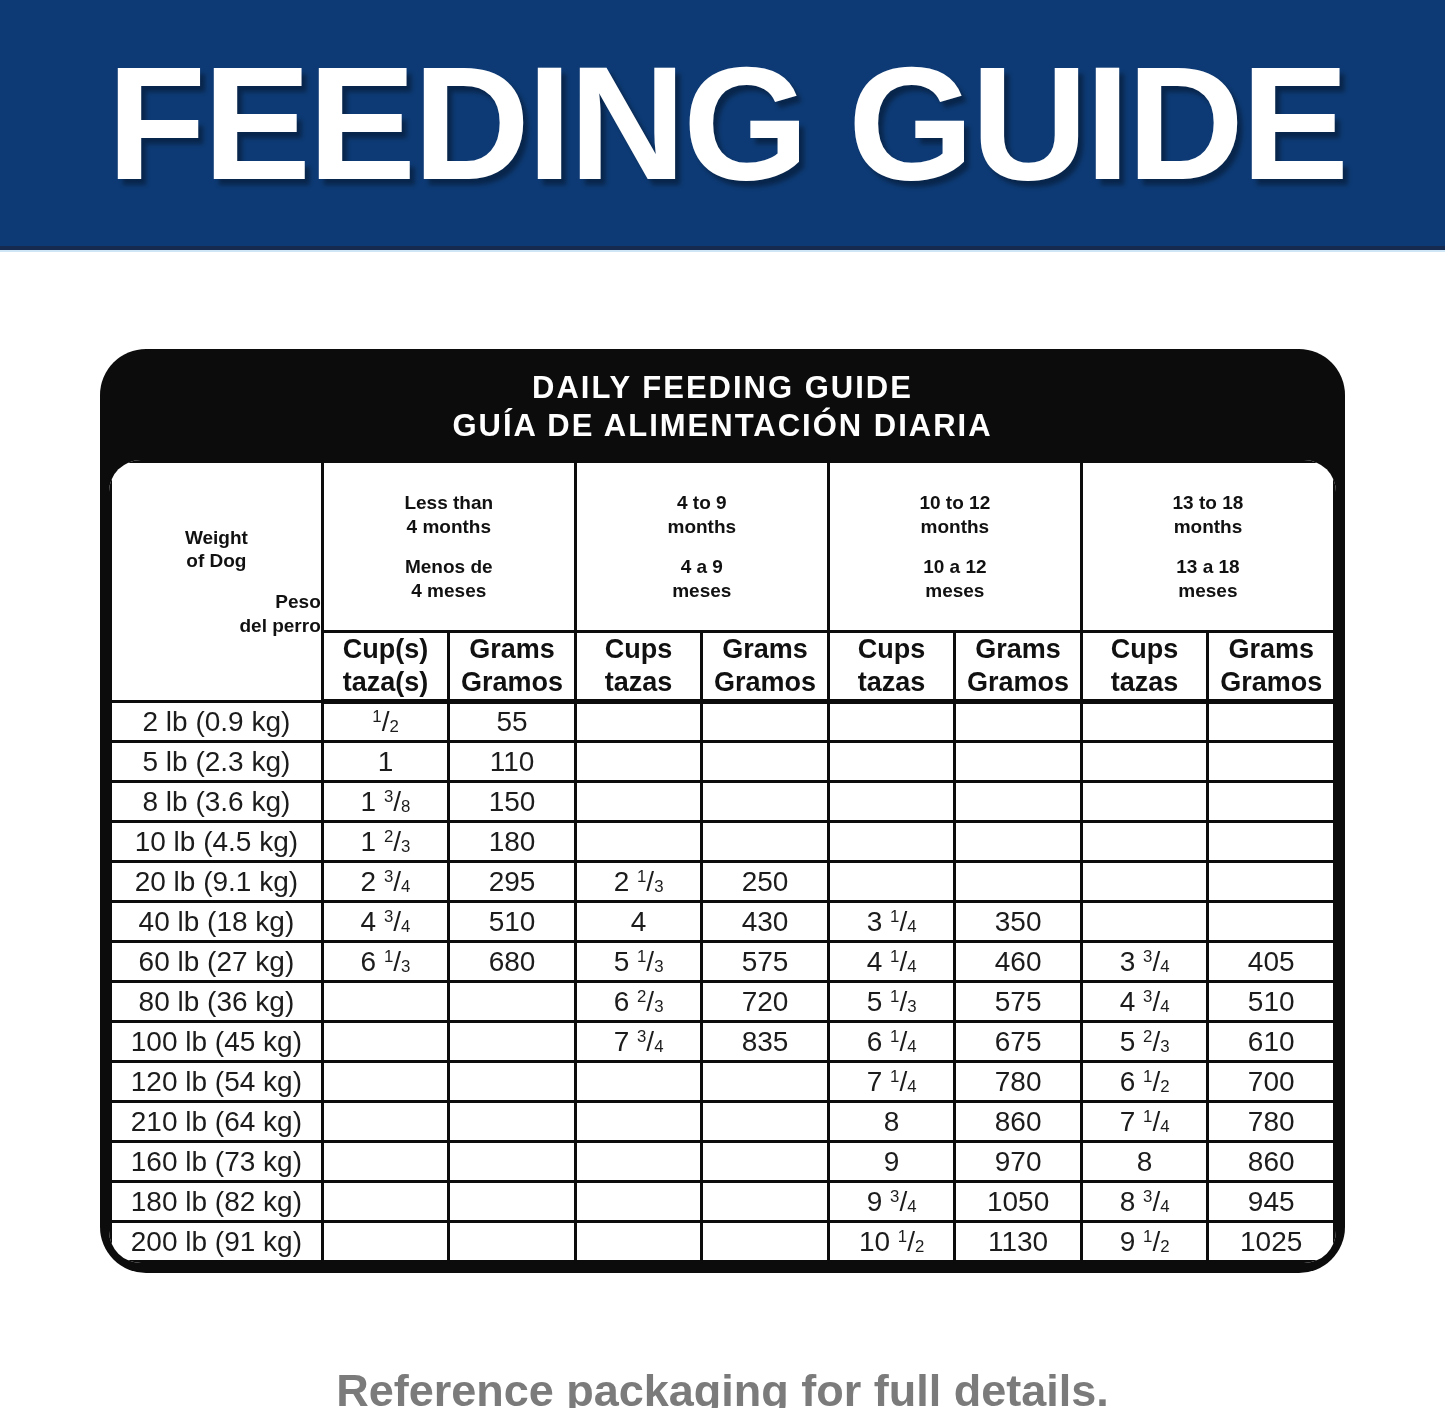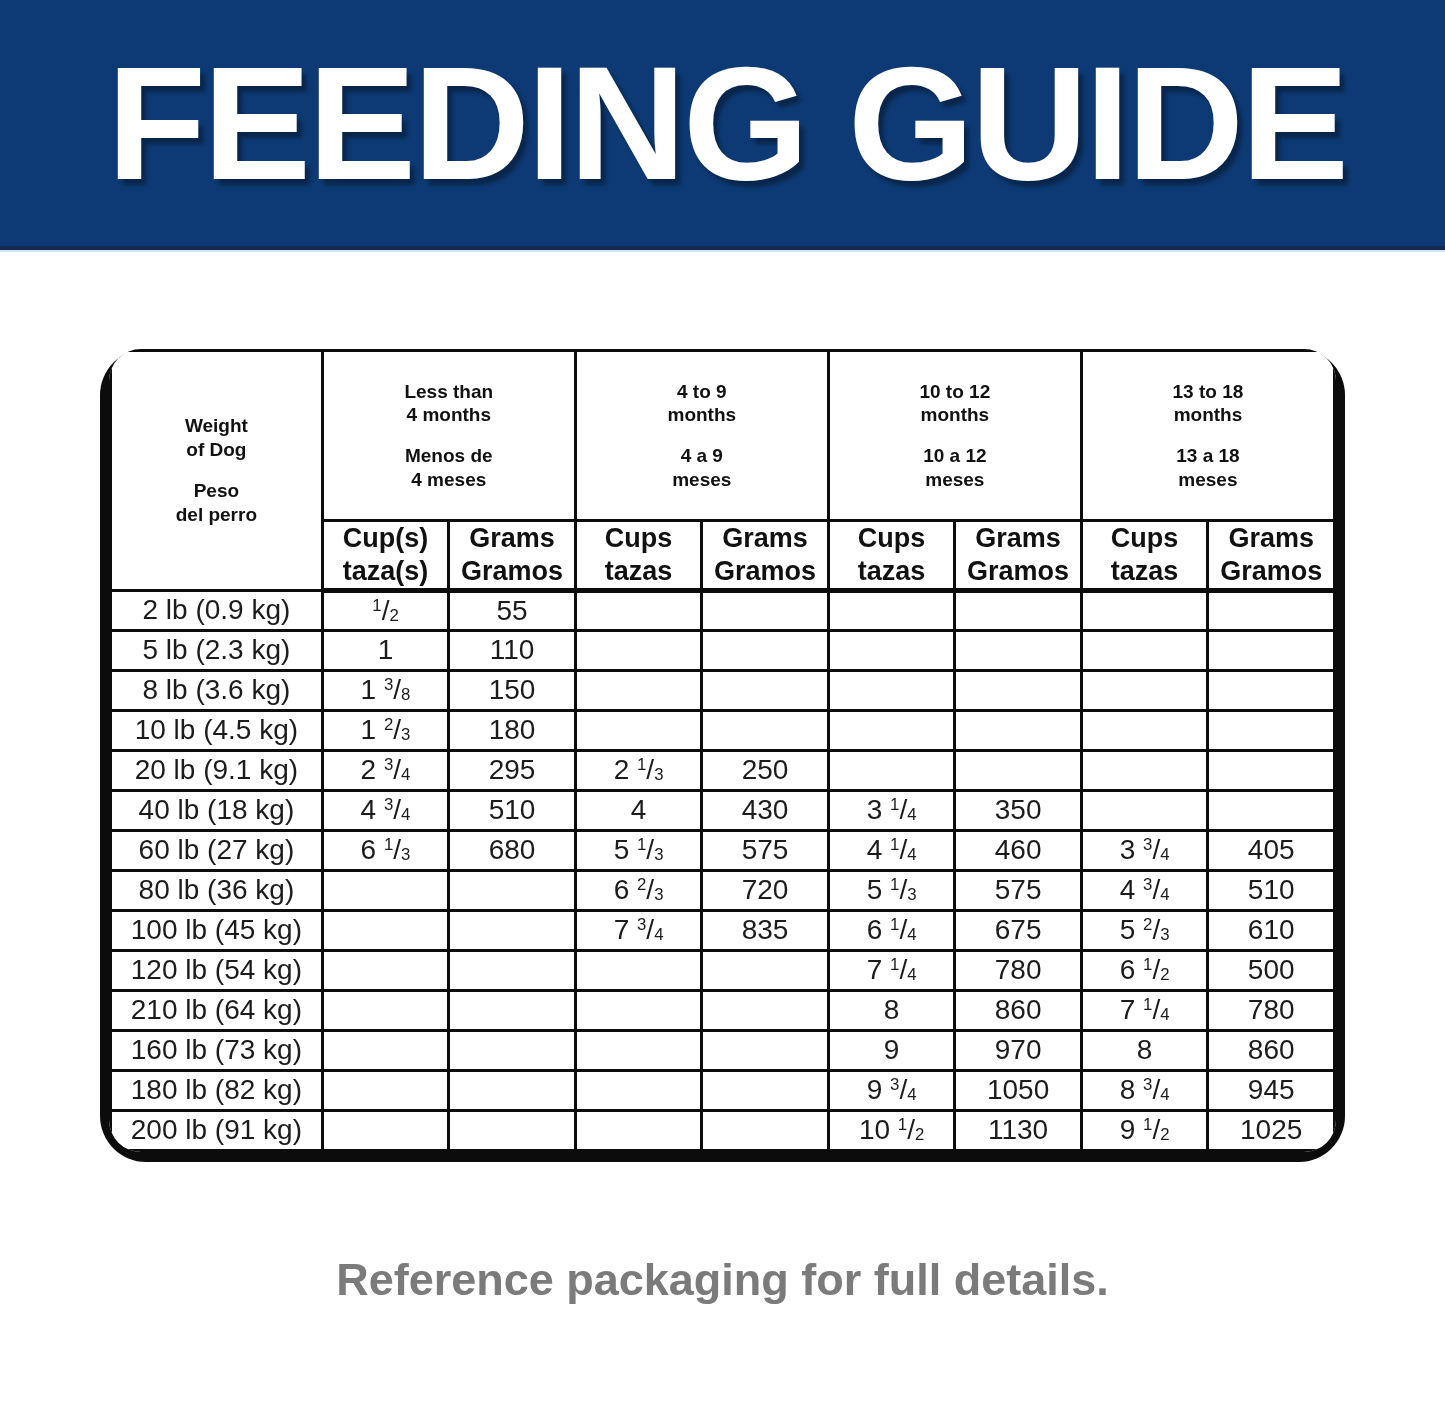--- a/index.html
+++ b/index.html
@@ -51,21 +51,21 @@
     width:100%;border-collapse:collapse;table-layout:fixed;
   }
   table.feeding th, table.feeding td{
     border:3px solid var(--card-black);
     text-align:center;vertical-align:middle;padding:0;
   }
   .pre{white-space:pre-line;}
   th.weight-head{
     font-size:30px;font-weight:bold;line-height:1.25;
   }
-  th.weight-head .es-gap{margin-top:18px;}
+  th.weight-head .es-gap{margin-top:18px;text-align:right;}
   tr.grouprow th{height:170px;font-size:19px;font-weight:bold;line-height:1.25;}
   tr.grouprow .es-gap{margin-top:17px;}
   tr.subhead th{
     height:66px;font-size:27px;font-weight:bold;line-height:1.22;
     border-bottom:5px solid var(--card-black);
   }
   tbody td{
     height:40px;font-size:28px;font-weight:400;color:#1c1c1c;line-height:1;
   }
   tbody td sup{font-size:0.60em;vertical-align:0.52em;line-height:0;}
@@ -80,20 +80,24 @@
 </head>
 <body>
 
 <div class="page">
 
   <header class="banner">
     <h1>FEEDING GUIDE</h1>
   </header>
 
   <section class="card">
+    <div class="card-title">
+      <div>DAILY FEEDING GUIDE</div>
+      <div>GUÍA DE ALIMENTACIÓN DIARIA</div>
+    </div>
 
     <div class="table-wrap">
       <table class="feeding">
         <colgroup>
           <col style="width:17.3%">
           <col style="width:10.3375%">
             <col style="width:10.3375%">
           <col style="width:10.3375%">
             <col style="width:10.3375%">
           <col style="width:10.3375%">
@@ -271,21 +275,21 @@
             </tr>
             <tr>
               <td>120 lb (54 kg)</td>
               <td></td>
               <td></td>
               <td></td>
               <td></td>
               <td>7 <sup>1</sup>/<sub>4</sub></td>
               <td>780</td>
               <td>6 <sup>1</sup>/<sub>2</sub></td>
-              <td>500</td>
+              <td>700</td>
             </tr>
             <tr>
               <td>210 lb (64 kg)</td>
               <td></td>
               <td></td>
               <td></td>
               <td></td>
               <td>8</td>
               <td>860</td>
               <td>7 <sup>1</sup>/<sub>4</sub></td>

